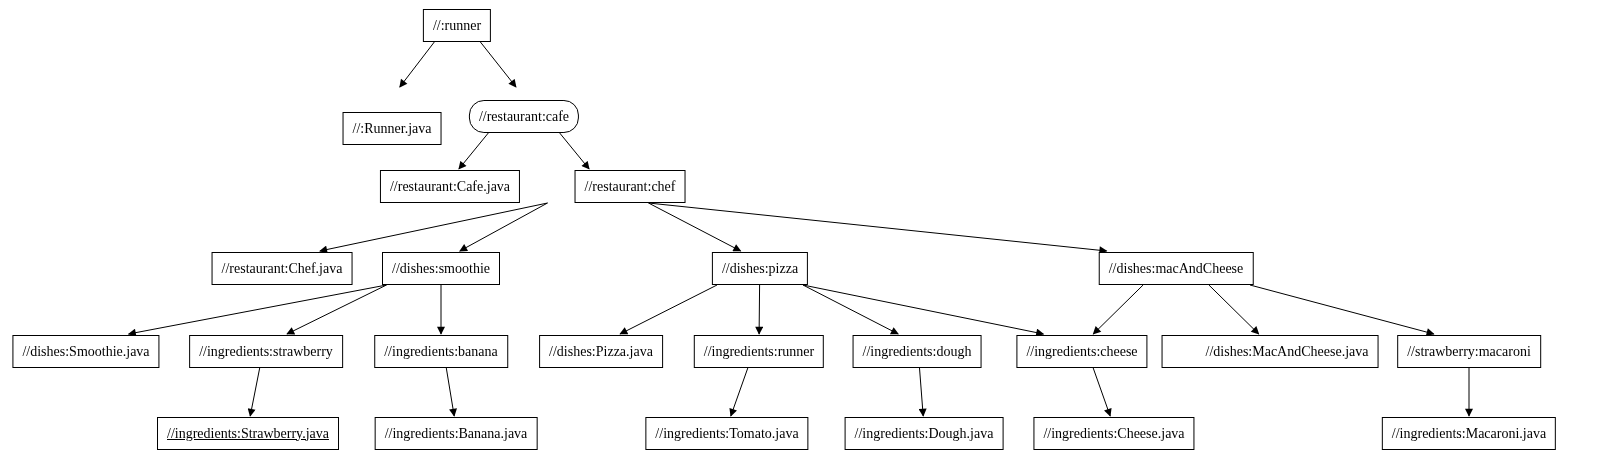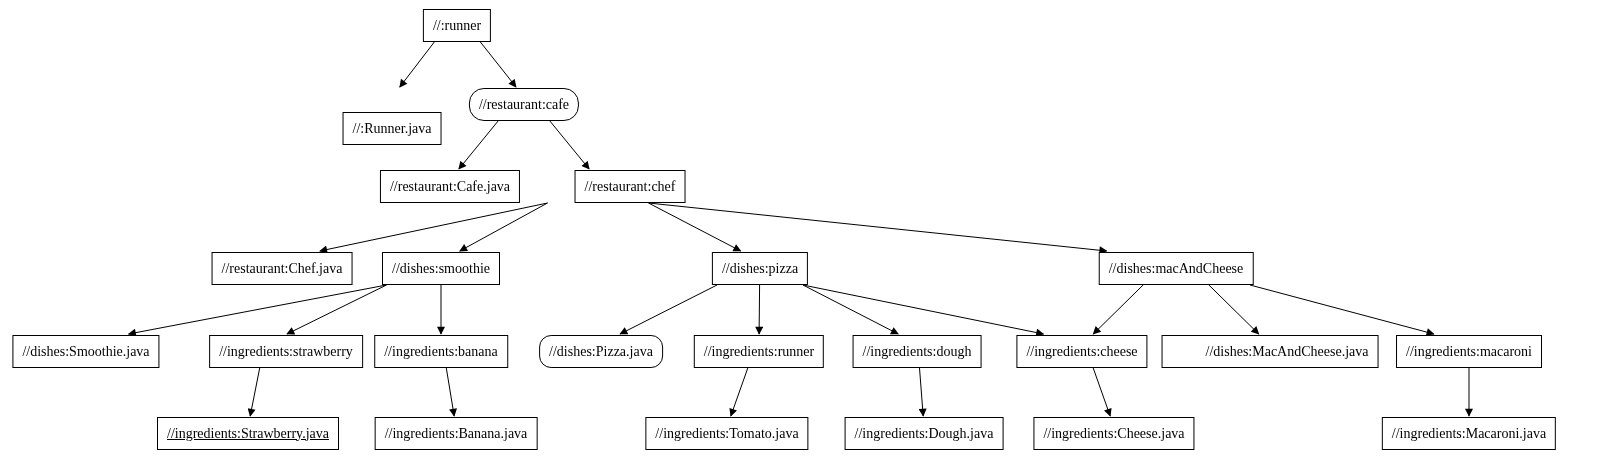--- a/index.html
+++ b/index.html
@@ -84,21 +84,21 @@
         <line x1="1469.0" y1="368" x2="1469.0" y2="416" marker-end="url(#arrowhead)"></line>
       </g>
   </svg>
 
 <div class="node" style="left: 457px; top: 9px;">
       <span>//:runner</span>
     </div>
     <div class="node" style="left: 392px; top: 72px; margin-top: 40px;">
       <span>//:Runner.java</span>
     </div>
-    <div class="node" style="left: 524px; top: 88px; border-radius: 15px;">
+    <div class="node" style="left: 524px; top: 100px; border-radius: 15px;">
       <span>//restaurant:cafe</span>
     </div>
     <div class="node" style="left: 450px; top: 170px;">
       <span>//restaurant:Cafe.java</span>
     </div>
     <div class="node" style="left: 598px; top: 170px; margin-left: 32px;">
       <span>//restaurant:chef</span>
     </div>
     <div class="node" style="left: 282px; top: 252px;">
       <span>//restaurant:Chef.java</span>
@@ -108,43 +108,43 @@
     </div>
     <div class="node" style="left: 760px; top: 252px;">
       <span>//dishes:pizza</span>
     </div>
     <div class="node" style="left: 1176px; top: 252px;">
       <span>//dishes:macAndCheese</span>
     </div>
     <div class="node" style="left: 86px; top: 335px;">
       <span>//dishes:Smoothie.java</span>
     </div>
-    <div class="node" style="left: 266px; top: 335px; margin-left: 20px;">
+    <div class="node" style="left: 266px; top: 335px;">
       <span>//ingredients:strawberry</span>
     </div>
     <div class="node" style="left: 441px; top: 335px;">
       <span>//ingredients:banana</span>
     </div>
-    <div class="node" style="left: 601px; top: 335px; border-radius: 12px;">
+    <div class="node" style="left: 601px; top: 335px;">
       <span>//dishes:Pizza.java</span>
     </div>
     <div class="node" style="left: 759px; top: 335px;">
       <span>//ingredients:runner</span>
     </div>
     <div class="node" style="left: 917px; top: 335px;">
       <span>//ingredients:dough</span>
     </div>
     <div class="node" style="left: 1082px; top: 335px;">
       <span>//ingredients:cheese</span>
     </div>
     <div class="node" style="left: 1270px; top: 335px; padding-left: 43px;">
       <span>//dishes:MacAndCheese.java</span>
     </div>
     <div class="node" style="left: 1469px; top: 335px;">
-      <span>//ingredients:macaroni</span>
+      <span>//strawberry:macaroni</span>
     </div>
     <div class="node" style="left: 248px; top: 417px; text-decoration: underline;">
       <span>//ingredients:Strawberry.java</span>
     </div>
     <div class="node" style="left: 456px; top: 417px;">
       <span>//ingredients:Banana.java</span>
     </div>
     <div class="node" style="left: 727px; top: 417px;">
       <span>//ingredients:Tomato.java</span>
     </div>

